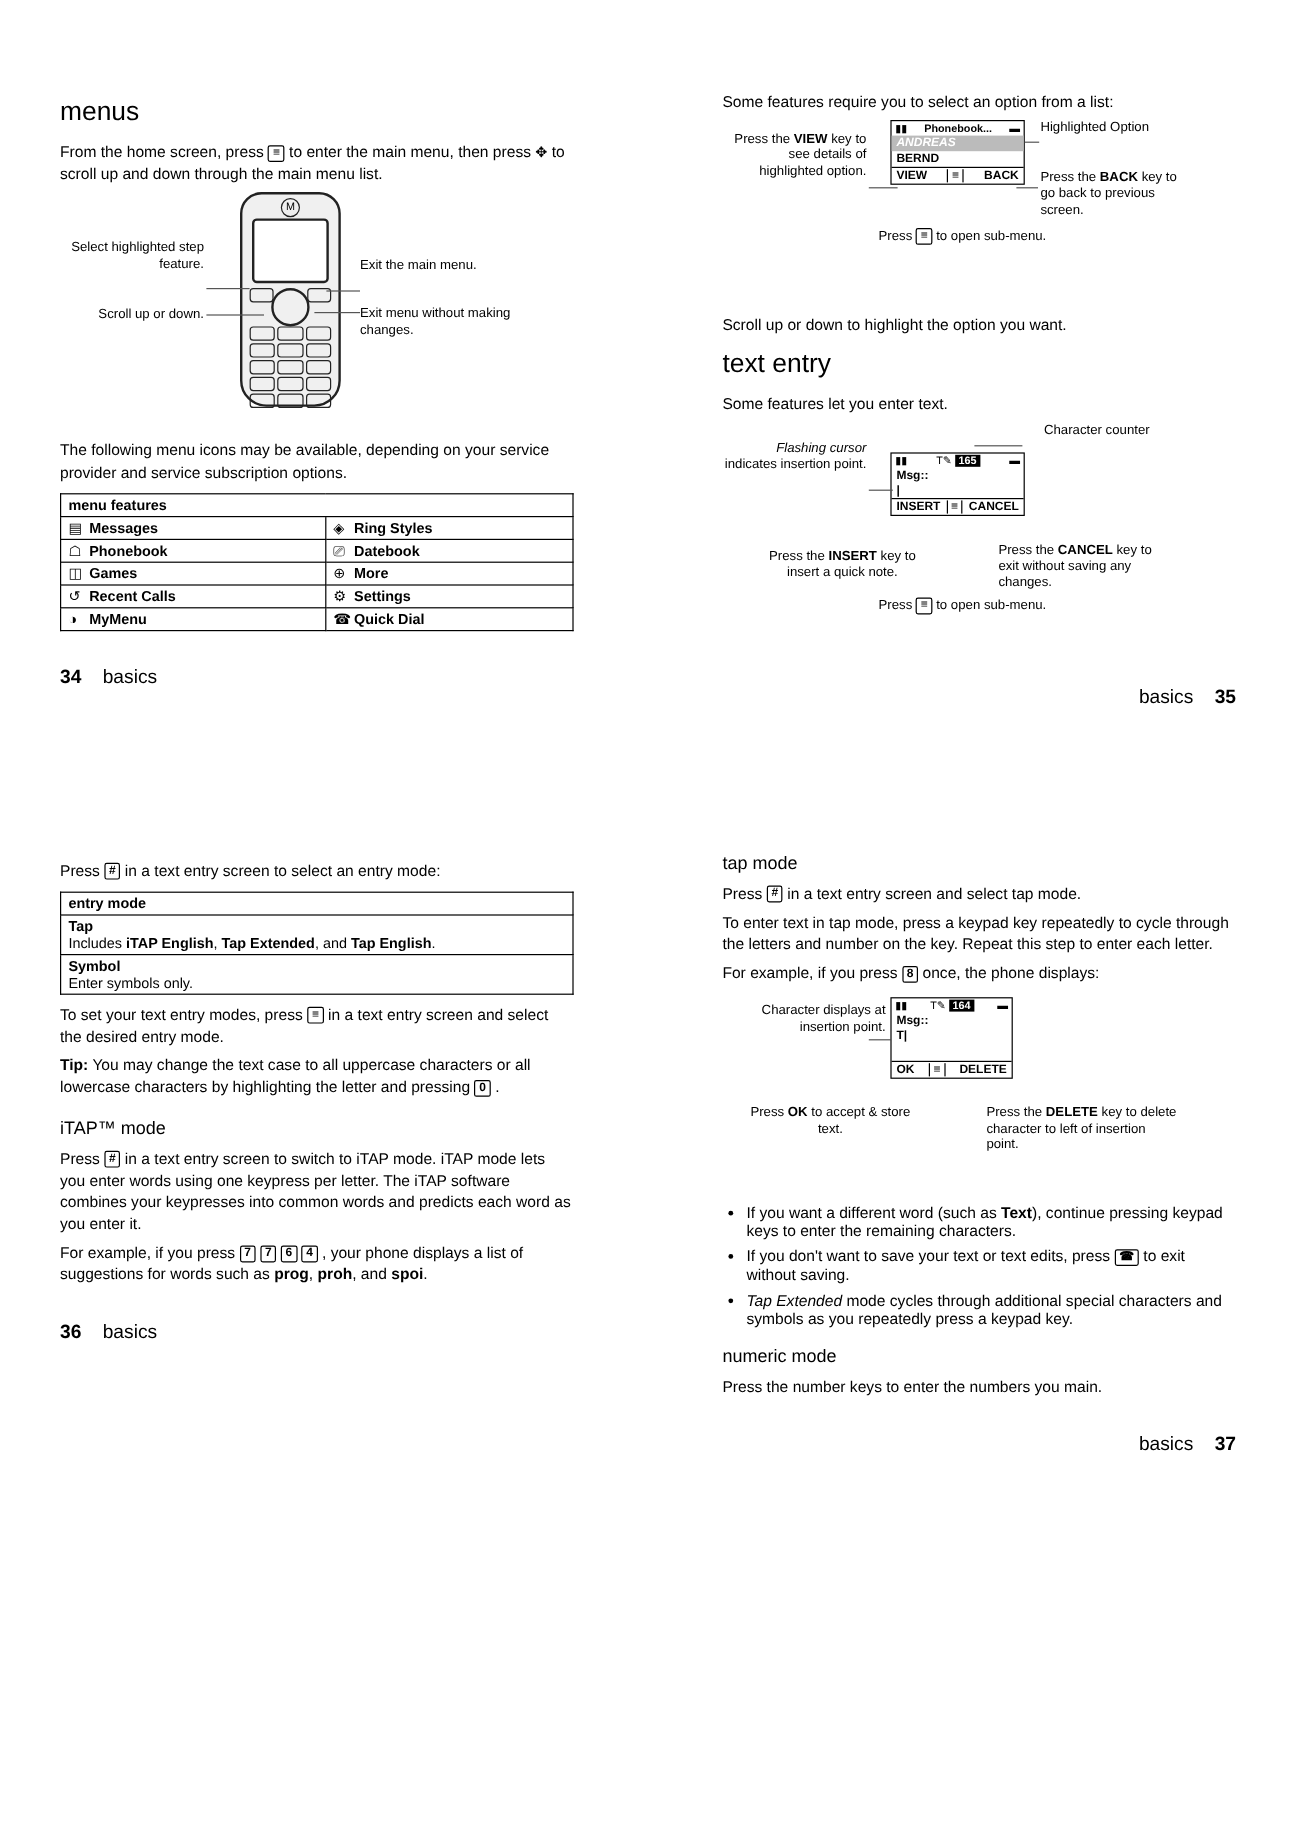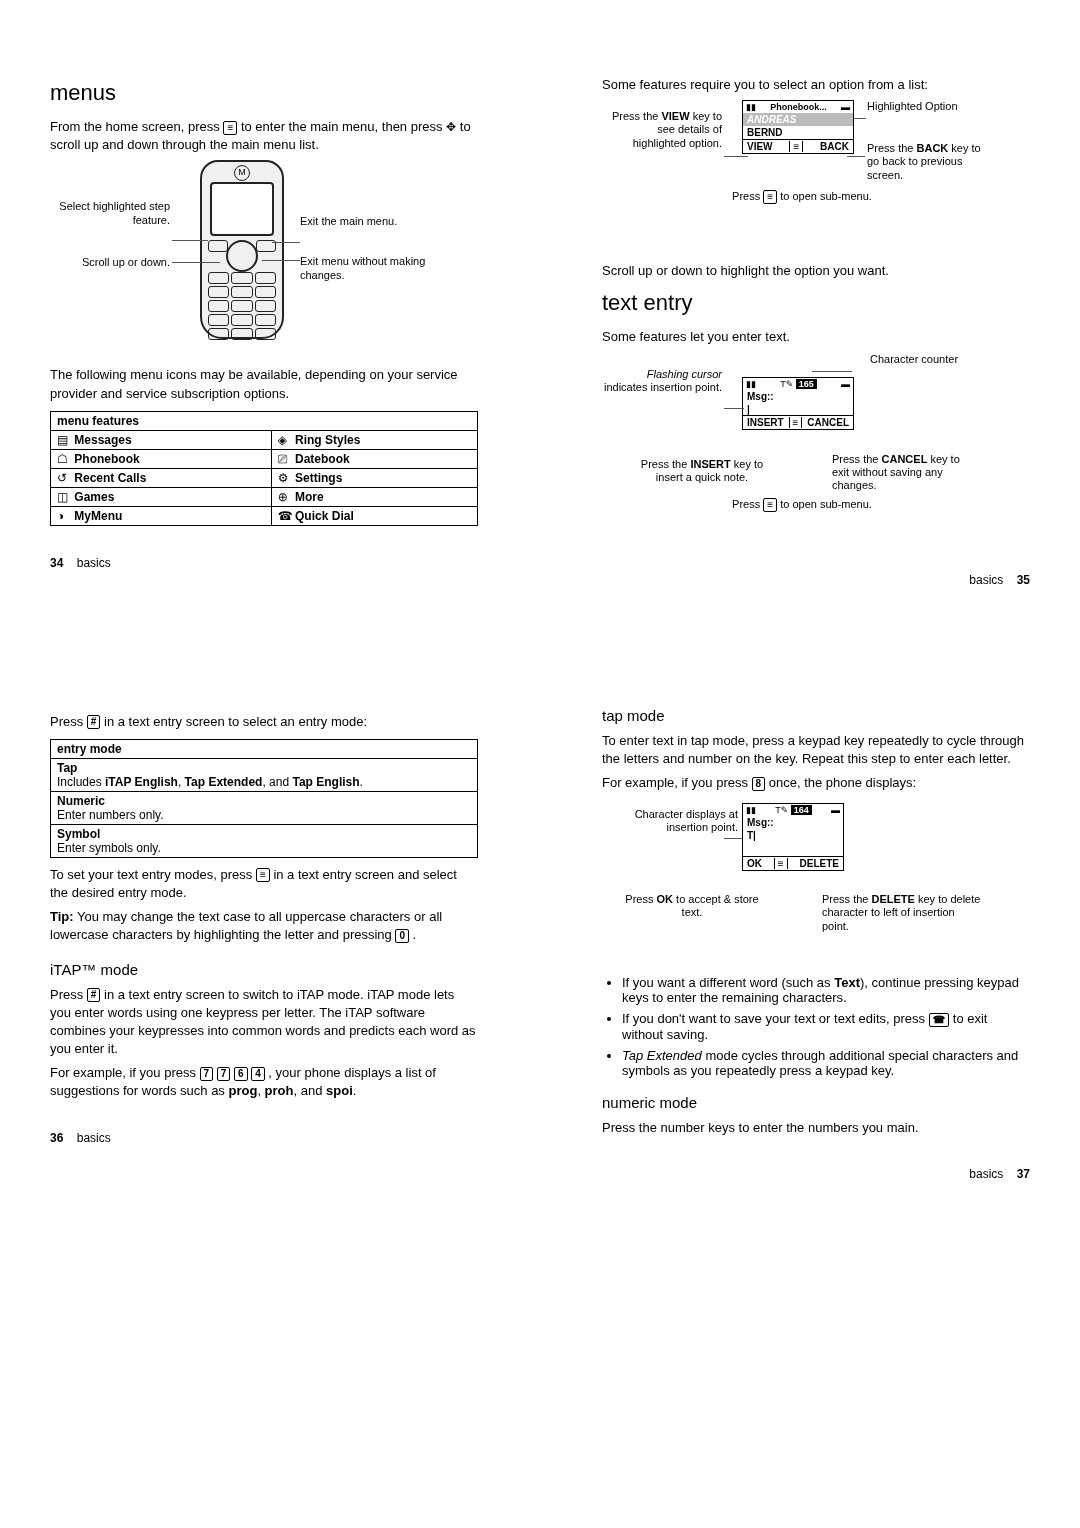--- a/index.html
+++ b/index.html
@@ -62,21 +62,21 @@
 table.menu th {
   font-weight: bold;
 }
 .mf-icon {
   display: inline-block;
   width: 14px;
 }
 .footer {
   position: relative;
   margin-top: 30px;
-  font-size: 12px;
+  font-size: 16px;
 }
 .footer .pn { font-weight: bold; }
 .footer.left { text-align: left; }
 .footer.right { text-align: right; }
 .bold { font-weight: bold; }
 .italic { font-style: italic; }
 ul.bullets { padding-left: 20px; margin: 8px 0; }
 ul.bullets li { margin: 6px 0; }
 
 .phone-diagram {
@@ -270,26 +270,26 @@
           </tr>
       <tr>
             <td><span class="mf-icon">▤</span> <span class="bold">Messages</span></td>
             <td><span class="mf-icon">◈</span> <span class="bold">Ring Styles</span></td>
           </tr>
       <tr>
             <td><span class="mf-icon">☖</span> <span class="bold">Phonebook</span></td>
             <td><span class="mf-icon">⎚</span> <span class="bold">Datebook</span></td>
           </tr>
       <tr>
+            <td><span class="mf-icon">◫</span> <span class="bold">Games</span></td>
+            <td><span class="mf-icon">⊕</span> <span class="bold">More</span></td>
+          </tr>
+      <tr>
             <td><span class="mf-icon">↺</span> <span class="bold">Recent Calls</span></td>
             <td><span class="mf-icon">⚙</span> <span class="bold">Settings</span></td>
-          </tr>
-      <tr>
-            <td><span class="mf-icon">◫</span> <span class="bold">Games</span></td>
-            <td><span class="mf-icon">⊕</span> <span class="bold">More</span></td>
           </tr>
       <tr>
             <td><span class="mf-icon">◑</span> <span class="bold">MyMenu</span></td>
             <td><span class="mf-icon">☎</span> <span class="bold">Quick Dial</span></td>
           </tr>
     </tbody>
       </table>
 
     <div class="footer left">
       <span class="pn">34</span>&nbsp;&nbsp;&nbsp;
@@ -387,26 +387,20 @@
       <tbody>
           <tr>
             <th>entry mode</th>
           </tr>
       <tr>
             <td>
         <div class="bold">Tap</div>
         <div>
           <span>Includes </span><span class="bold">iTAP English</span><span>, </span><span class="bold">Tap Extended</span><span>, and </span><span class="bold">Tap English</span><span>.</span>
         </div>
-      </td>
-          </tr>
-      <tr>
-            <td>
-        <div class="bold">Numeric</div>
-        <div>Enter numbers only.</div>
       </td>
           </tr>
       <tr>
             <td>
         <div class="bold">Symbol</div>
         <div>Enter symbols only.</div>
       </td>
           </tr>
     </tbody>
       </table>
@@ -443,20 +437,25 @@
     </p>
 
     <div class="footer left">
       <span class="pn">36</span>&nbsp;&nbsp;&nbsp;
       <span>basics</span>
     </div>
   </div>
 
   <div class="page">
     <h2 class="sub" style="margin-top:0;">tap mode</h2>
+    <p>
+      <span>Press </span>
+      <span class="keyicon">#</span>
+      <span> in a text entry screen and select tap mode.</span>
+    </p>
     <p>To enter text in tap mode, press a keypad key repeatedly to cycle through the letters and number on the key. Repeat this step to enter each letter.</p>
     <p>
       <span>For example, if you press </span>
       <span class="keyicon">8</span>
       <span> once, the phone displays:</span>
     </p>
 
     <div class="diagram-wrap" style="height:165px;">
       <div class="callout" style="left:16px; top:10px; width:120px; text-align:right;">Character displays at insertion point.</div>
       <div class="callout-line" style="left:122px; top:40px; width:20px;"></div>

